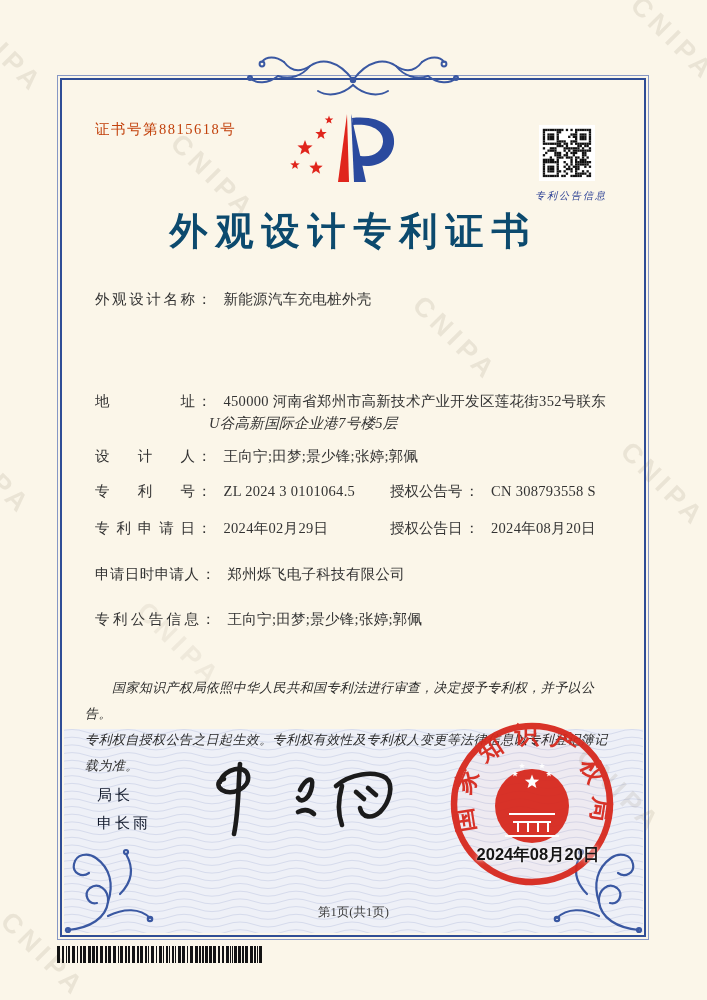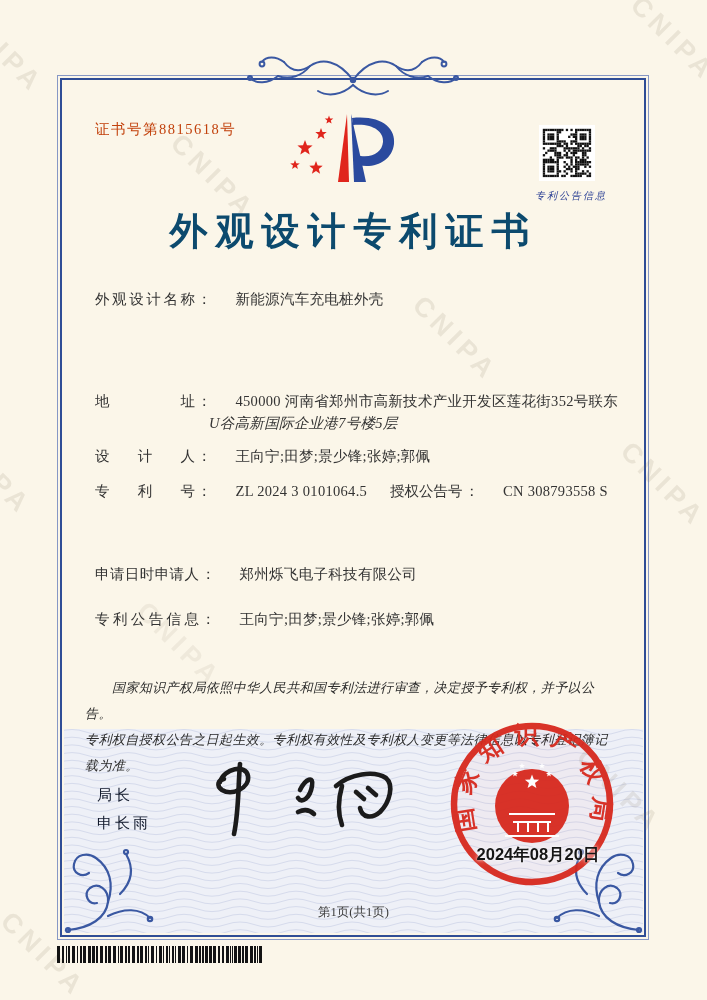--- a/index.html
+++ b/index.html
@@ -21,21 +21,21 @@
   .qr{position:absolute;left:539px;top:125px;z-index:4;}
   .qr-caption{position:absolute;left:516px;top:189px;width:110px;text-align:center;
       font-size:10px;font-style:italic;letter-spacing:2px;color:#2a3f94;z-index:4;}
   .title{position:absolute;left:0;top:206px;width:707px;text-align:center;
       font-size:38px;font-weight:bold;letter-spacing:8px;color:#0c4a6e;z-index:4;}
   
   .row{position:absolute;left:95px;width:545px;font-size:14.5px;color:#333;z-index:4;white-space:nowrap;}
   .lbl{display:inline-block;text-align:justify;text-align-last:justify;vertical-align:top;}
   .w6{width:100px;} .w7{width:104px;}
   .colon{display:inline-block;margin:0 2px 0 2px;}
-  .val{display:inline-block;margin-left:22px;letter-spacing:0.3px;}
+  .val{display:inline-block;margin-left:10px;letter-spacing:0.3px;}
   .col2{position:absolute;left:295px;top:0;white-space:nowrap;}
   .addr2{position:absolute;left:95px;font-size:14.5px;z-index:4;font-style:italic;}
   .addr2 .val2{margin-left:120px;letter-spacing:0.3px;}
   
   .statement{position:absolute;left:85px;top:676px;width:535px;font-size:13px;
       font-style:italic;line-height:25.5px;color:#2b2b2b;z-index:4;letter-spacing:0.4px;}
   .statement .l1{text-indent:27px;font-family:Liberation Mono, monospace;}
   
   .signer{position:absolute;left:97px;font-family:"Liberation Sans",sans-serif;
       font-size:15px;letter-spacing:3px;color:#0f172a;z-index:5;}
@@ -422,20 +422,26 @@
     <span class="lbl w6">设计人</span><span class="colon">：</span><span class="val">王向宁;田梦;景少锋;张婷;郭佩</span>
   </div>
 
   <div class="row" style="top:482px;">
     <span class="lbl w6">专利号</span><span class="colon">：</span><span class="val">ZL 2024 3 0101064.5</span>
     <span class="col2">
       <span>授权公告号</span><span class="colon">：</span><span class="val">CN 308793558 S</span>
     </span>
   </div>
 
+  <div class="row" style="top:519px;">
+    <span class="lbl w6">专利申请日</span><span class="colon">：</span><span class="val">2024年02月29日</span>
+    <span class="col2">
+      <span>授权公告日</span><span class="colon">：</span><span class="val">2024年08月20日</span>
+    </span>
+  </div>
 
   <div class="row" style="top:565px;">
     <span class="lbl w7">申请日时申请人</span><span class="colon">：</span><span class="val">郑州烁飞电子科技有限公司</span>
   </div>
 
   <div class="row" style="top:610px;">
     <span class="lbl w7">专利公告信息</span><span class="colon">：</span><span class="val">王向宁;田梦;景少锋;张婷;郭佩</span>
   </div>
 
   <div class="statement">

